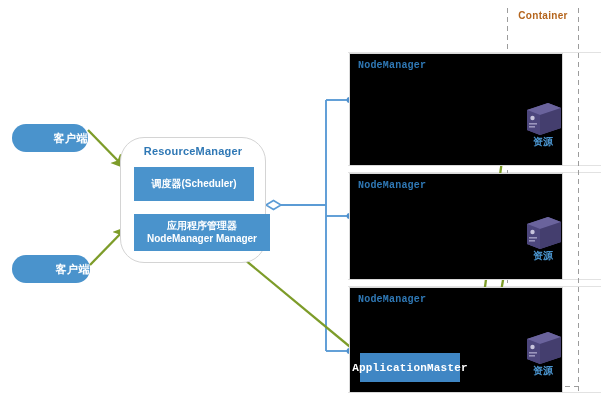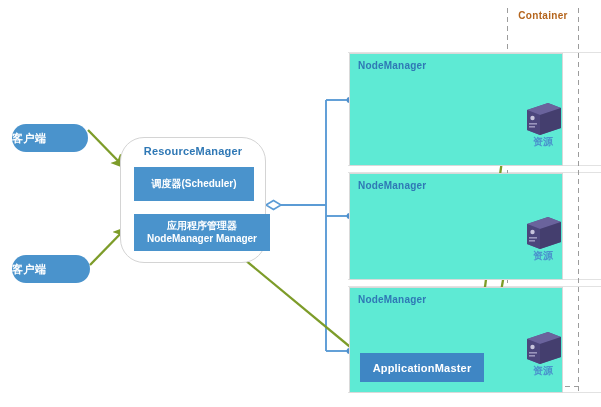--- a/index.html
+++ b/index.html
@@ -28,21 +28,21 @@
 
   
   .client-pill{
     background:#4a93cc;
     border-radius:22px;
     color:#ffffff;
     font-size:11px;
     font-weight:bold;
     display:flex;
     align-items:center;
-    justify-content:flex-start;
+    justify-content:flex-end;
     letter-spacing:.5px;
     box-shadow:0 0 0 0 rgba(0,0,0,0);
   }
 
   
   .rm-box{
     background:#ffffff;
     border:1px solid #d4d4d4;
   }
   .rm-title{
@@ -64,22 +64,23 @@
     display:flex;
     flex-direction:column;
     align-items:center;
     justify-content:center;
     text-align:left;
     line-height:1.25;
   }
 
   
   .nm-box{
-    background:#5eead4;
+    background:#000000;
     border:1px solid #d9d9d9;
+    font-family:Liberation Mono, monospace;
   }
   .nm-title{
     position:absolute;
     left:8px;
     top:6px;
     color:#2f78b5;
     font-size:10px;
     font-weight:bold;
     letter-spacing:.2px;
   }
@@ -217,21 +218,21 @@
   </div>
 
   <div class="node nm-box" style="left:349px; top:173px; width:214px; height:107px;">
     <div class="nm-title">NodeManager</div>
   </div>
 
   <div class="node nm-box" style="left:349px; top:287px; width:214px; height:106px;">
     <div class="nm-title">NodeManager</div>
   </div>
 
-  <div class="node am-box" style="left:360px; top:353px; width:124px; height:29px;">
+  <div class="node am-box" style="left:360px; top:353px; width:100px; height:29px;font-family:Liberation Mono, monospace;">
     <span>ApplicationMaster</span>
   </div>
 
   <div class="container-label" style="left:508px; top:10px; width:70px;">Container</div>
 
   <div class="res-group" style="left:521px; top:101px; width:44px; height:48px;">
     <svg width="44" height="36" viewBox="0 0 44 36">
       <polygon points="6,9 27,2 40,7 40,27 19,34 6,29" fill="#5b5490"></polygon>
       <polygon points="6,9 27,2 40,7 19,14" fill="#6a639c"></polygon>
       <polygon points="19,14 40,7 40,27 19,34" fill="#443e6e"></polygon>

